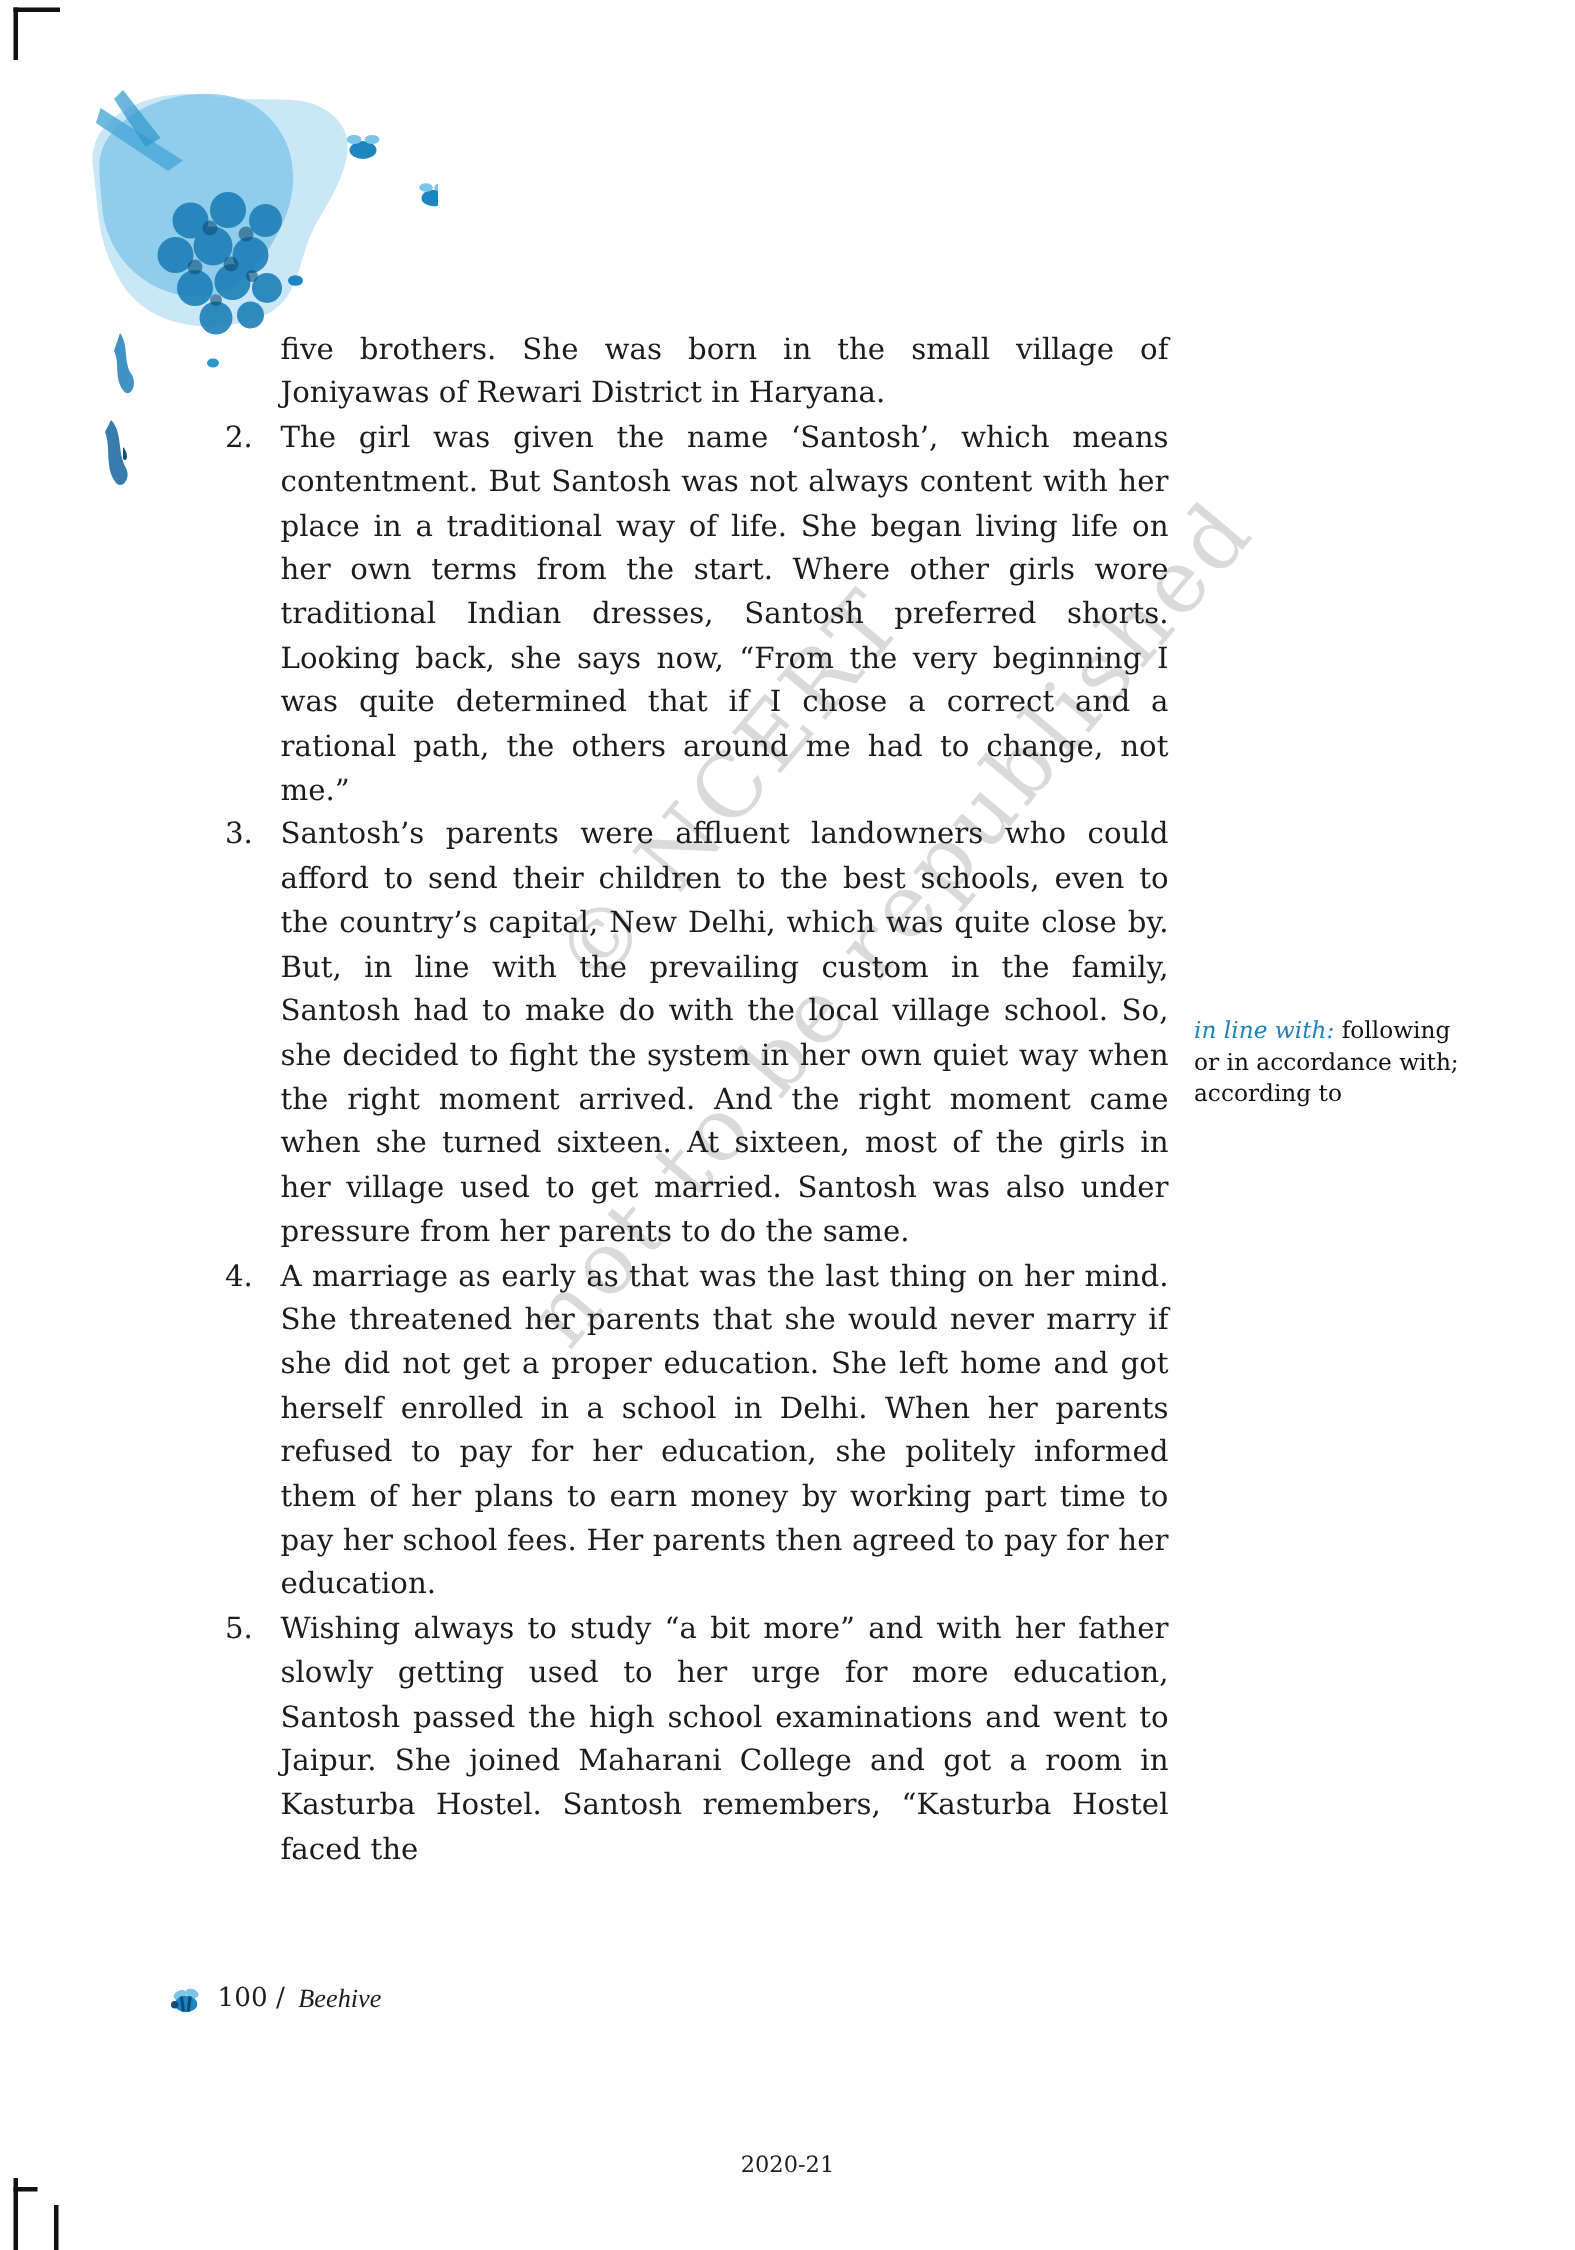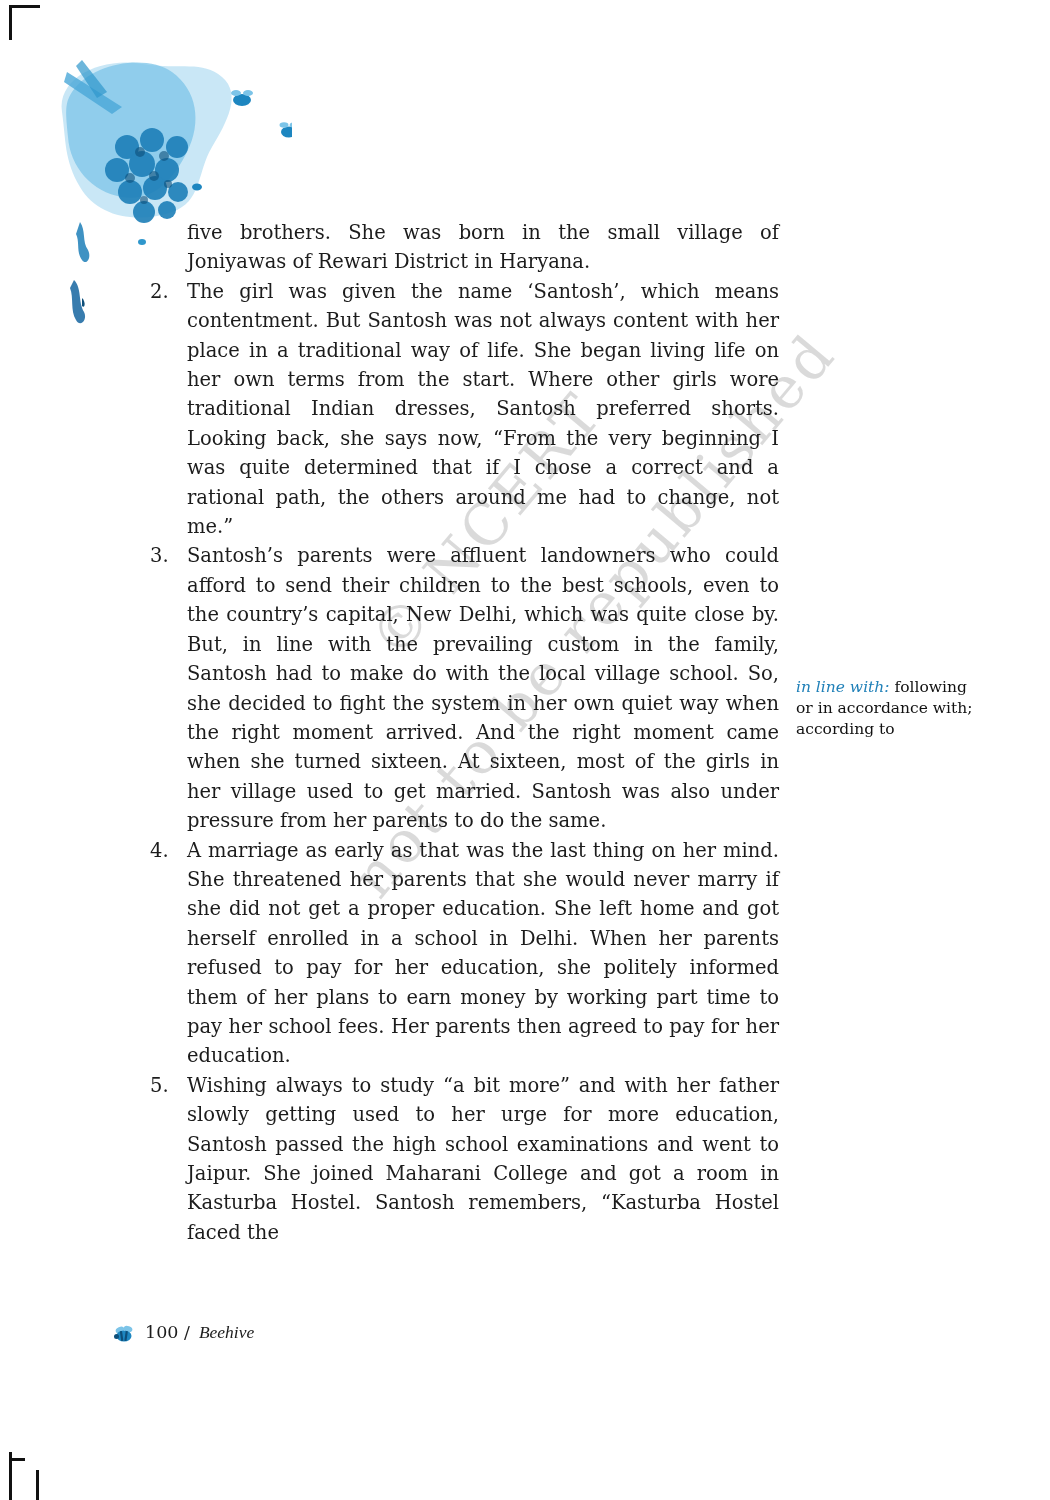--- a/index.html
+++ b/index.html
@@ -154,14 +154,15 @@
         <ellipse cx="12" cy="14" rx="7.5" ry="5.5" fill="#1d86c0"></ellipse>
         <rect x="8.5" y="9" width="2.2" height="10" fill="#0d4f7a" transform="rotate(-8 9.6 14)"></rect>
         <rect x="13" y="9" width="2.2" height="10" fill="#0d4f7a" transform="rotate(8 14.1 14)"></rect>
         <circle cx="4.5" cy="14.5" r="2.5" fill="#0d4f7a"></circle>
       </svg>
     </span>
     <span>100 /</span>
     <span class="footer-book">Beehive</span>
   </div>
 
+  <div class="year">2020-21</div>
 
 </div>
 
 </body></html>

